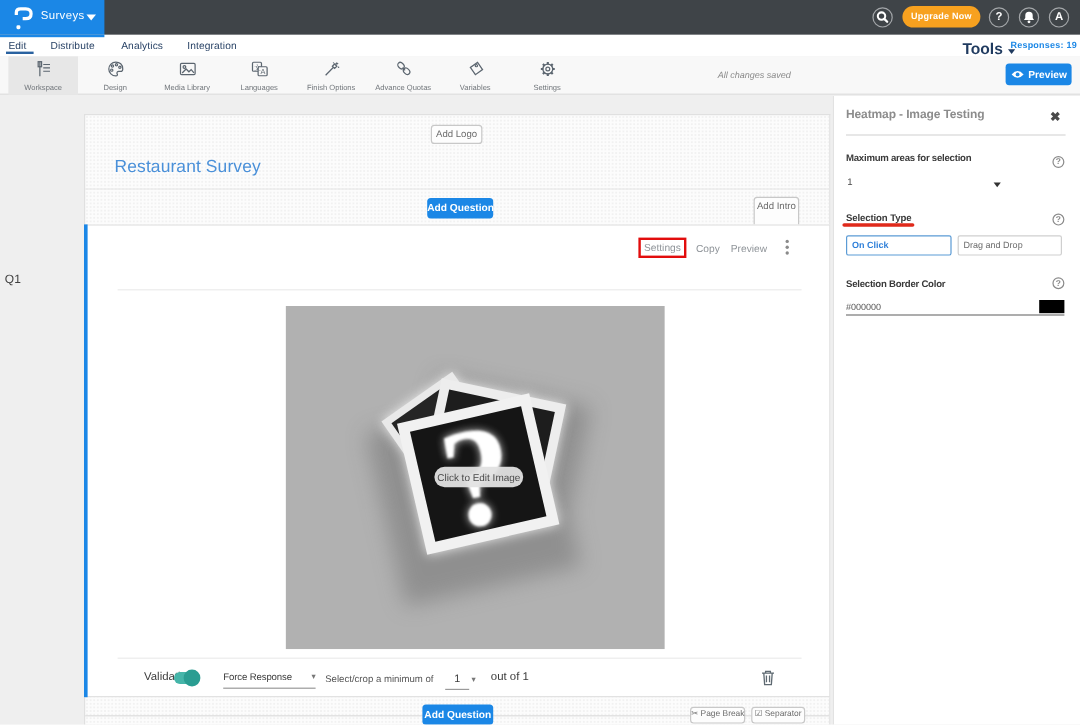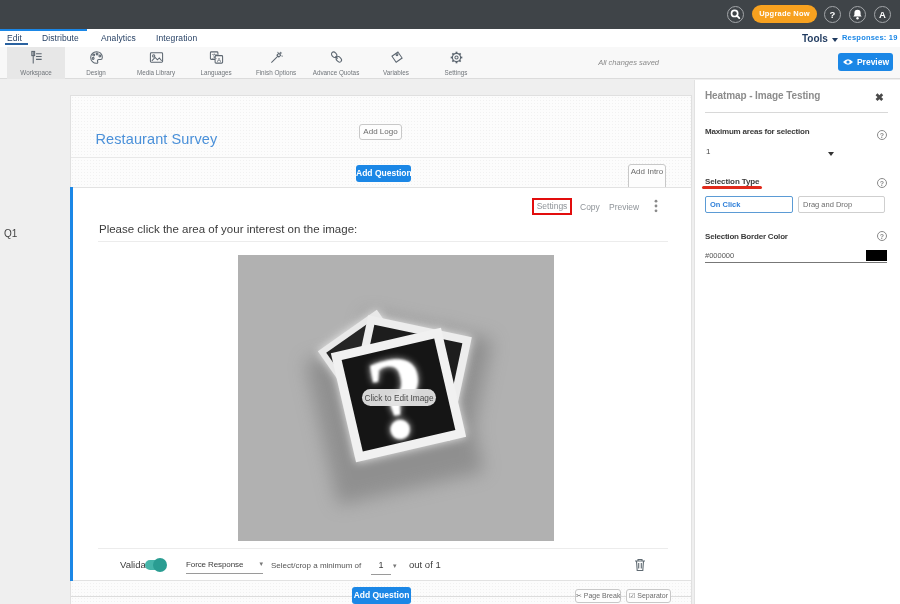--- a/index.html
+++ b/index.html
@@ -19,21 +19,21 @@
 #crumbs .sep { color:#9aa0a6; margin:0 8px; font-size:10px; }
 #crumbs .cur { color:#f2f2f2; }
 .circbtn { position:absolute; top:6px; width:17px; height:17px; border:1px solid #a3a6a9; border-radius:50%; color:#fff; text-align:center; font-size:9.5px; font-weight:bold; line-height:16px; }
 #upgrade { position:absolute; left:752px; top:5px; width:65px; height:18px; background:#f7a11f; border-radius:9px; color:#fff; font-size:7.5px; font-weight:bold; text-align:center; line-height:18px; letter-spacing:.2px; }
 
 
 #tabrow { position:absolute; left:0; top:29px; width:900px; height:18px; background:#ffffff; }
 #bluetail { position:absolute; left:0; top:0; width:87px; height:1.5px; background:#1b87e6; }
 .tab { position:absolute; top:4px; font-size:8.5px; font-weight:normal; color:#1f3a5f; letter-spacing:.1px; }
 #tEditU { position:absolute; left:5px; top:14px; width:23px; height:1.8px; background:#2a62a0; }
-#tools { position:absolute; left:802px; top:4px; font-size:10px; font-weight:bold; color:#1f3a5f; white-space:nowrap; }
+#tools { position:absolute; left:802px; top:4px; font-size:13px; font-weight:bold; color:#1f3a5f; white-space:nowrap; }
 #tools .car { display:inline-block; width:0; height:0; border-left:3.5px solid transparent; border-right:3.5px solid transparent; border-top:4.5px solid #1f3a5f; margin-left:4px; }
 #resp { position:absolute; left:842px; top:4px; font-size:7.5px; font-weight:bold; color:#1b87e6; white-space:nowrap; letter-spacing:.2px; }
 
 
 #toolbar { position:absolute; left:0; top:47px; width:900px; height:32px; background:#f8f8f8; border-bottom:1px solid #dcdcdc; }
 .titem { position:absolute; top:0; width:58px; height:32px; text-align:center; }
 .titem.active { background:#e7e7e7; }
 .titem svg { margin-top:3px; }
 .titem .lbl { font-size:6.3px; color:#70757a; line-height:7px; white-space:nowrap; }
 #saved { position:absolute; left:557px; top:58px; width:102px; text-align:right; font-size:7.5px; font-style:italic; color:#8a8a8a; }
@@ -52,20 +52,28 @@
 .graybtn { position:absolute; background:#fdfdfd; border:1px solid #c8c8c8; border-radius:3px; color:#6b6b6b; text-align:center; white-space:nowrap; }
 .bluebtn { position:absolute; background:#1b87e6; border-radius:3px; color:#fff; font-weight:bold; text-align:center; white-space:nowrap; }
 .qhelp { position:absolute; width:10px; height:10px; border:1px solid #8a8a8a; border-radius:50%; font-size:7px; color:#8a8a8a; text-align:center; line-height:9px; font-weight:bold; }
 .sblabel { position:absolute; font-size:8px; font-weight:bold; color:#3a3a3a; white-space:nowrap; letter-spacing:-.1px; }
 </style>
 </head>
 <body>
 <div id="app">
 
   <div id="topbar">
+    <div id="logoblock">
+      <svg width="20" height="24" viewBox="0 0 20 24">
+        <path d="M2.6 9.5 L2.6 7.5 Q2.6 4.4 6.2 4.4 L10.4 4.4 Q14.9 4.4 14.9 8.5 Q14.9 12.6 10.4 12.6 L7.9 12.6" fill="none" stroke="#fff" stroke-width="2.7"></path>
+        <rect x="2.7" y="18" width="3.3" height="3.3" rx="1.2" fill="#fff"></rect>
+      </svg>
+      <span class="sv">Surveys</span>
+        <span class="car"></span>
+    </div>
     <div class="circbtn" style="left:727px;">
       <svg width="15" height="15" viewBox="0 0 15 15" style="margin-top:0px;">
           <circle cx="6.6" cy="6.4" r="3.1" fill="none" stroke="#fff" stroke-width="1.7"></circle>
           <line x1="8.9" y1="8.7" x2="11.3" y2="11.1" stroke="#fff" stroke-width="1.9" stroke-linecap="round"></line>
         </svg>
     </div>
     <div id="upgrade">Upgrade Now</div>
     <div class="circbtn" style="left:824px;">?</div>
     <div class="circbtn" style="left:849px;">
       <svg width="15" height="15" viewBox="0 0 15 15">
@@ -168,21 +176,21 @@
   </div>
   <div id="saved">All changes saved</div>
   <div id="previewbtn"><svg width="12" height="8" viewBox="0 0 12 8" style="vertical-align:-1px; margin-right:3px;">
         <path d="M1 4 Q6 -1.5 11 4 Q6 9.5 1 4 z" fill="#fff"></path>
         <circle cx="6" cy="4" r="1.6" fill="#1b87e6"></circle>
       </svg>Preview</div>
 
   <div id="sidebar"></div>
 
   <div id="workcard">
-    <div class="graybtn" style="left:288px; top:8px; width:43px; height:16px; font-size:8px; line-height:14px;margin-top:20px;">Add Logo</div>
+    <div class="graybtn" style="left:288px; top:8px; width:43px; height:16px; font-size:8px; line-height:14px;">Add Logo</div>
     <div class="abs nw" style="left:24.5px; top:35px; font-size:14.5px; color:#4a90d9; letter-spacing:.1px;">Restaurant Survey</div>
     <div class="abs" style="left:0; top:61px; width:620px; height:1px; background:#e8e8e8;"></div>
     <div class="bluebtn" style="left:285px; top:69px; width:55px; height:17px; font-size:8.5px; line-height:17px;">Add Question</div>
     <div class="graybtn" style="left:557px; top:68px; width:38px; height:26px; font-size:8px; line-height:13px;">Add Intro</div>
     <div class="abs" style="left:0; top:500px; width:620px; height:1px; background:#dcdcdc;"></div>
     <div class="bluebtn" style="left:281px; top:491px; width:59px; height:17px; font-size:8.5px; line-height:17px;">Add Question</div>
     <div class="graybtn" style="left:504px; top:493px; width:46px; height:14px; font-size:7px; line-height:12px;">✂ Page Break</div>
     <div class="graybtn" style="left:555px; top:493px; width:45px; height:14px; font-size:7px; line-height:12px;">☑ Separator</div>
   </div>
 
@@ -192,21 +200,20 @@
 
     <div class="abs nw" style="left:461px; top:10px; width:40px; height:17px; border:2px solid #e20d0d; color:#8f9499; font-size:8.5px; text-align:center; line-height:13px; background:#fff;">Settings</div>
     <div class="abs" style="left:509px; top:14px; font-size:8.5px; color:#8f9499;">Copy</div>
     <div class="abs" style="left:538px; top:14px; font-size:8.5px; color:#8f9499;">Preview</div>
     <svg class="abs" style="left:583px; top:11px;" width="4" height="14" viewBox="0 0 4 14">
         <circle cx="2" cy="2.2" r="1.4" fill="#8a8a8a"></circle>
         <circle cx="2" cy="7" r="1.4" fill="#8a8a8a"></circle>
         <circle cx="2" cy="11.8" r="1.4" fill="#8a8a8a"></circle>
       </svg>
 
-    <div class="abs nw" style="left:28px; top:35px; font-size:11.5px; color:#3c3c3c;">Please click the area of your interest on the image:</div>
     <div class="abs" style="left:27px; top:53px; width:570px; height:1px; background:#ececec;"></div>
 
     <div class="abs" style="left:167px; top:67px; width:316px; height:286px;">
       <svg width="316" height="286" viewBox="0 0 316 286">
         <defs>
           <filter id="wglow" x="-40%" y="-40%" width="180%" height="180%">
             <feGaussianBlur in="SourceGraphic" stdDeviation="5"></feGaussianBlur>
           </filter>
           <filter id="dshadow" x="-40%" y="-40%" width="180%" height="180%">
             <feGaussianBlur in="SourceGraphic" stdDeviation="9"></feGaussianBlur>

